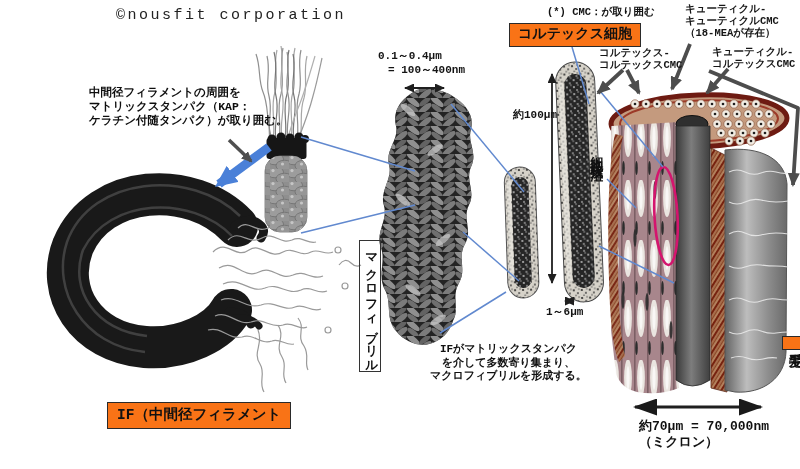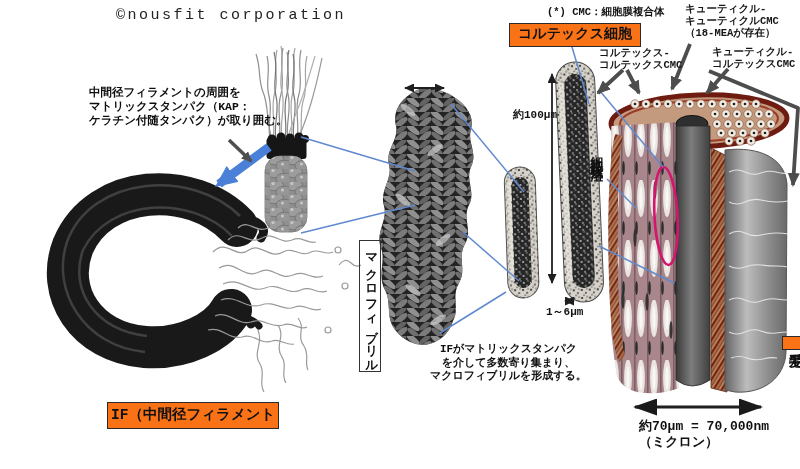--- a/index.html
+++ b/index.html
@@ -20,21 +20,21 @@
   #cortex-box{left:486px;top:23px;padding:2px 8px;font-size:14px;font-weight:700;}
   #ccc-cmc{left:576px;top:47px;}
   #cucu-cmc{left:662px;top:3px;}
   #cuco-cmc{left:689px;top:46px;}
   #cell-len{left:490px;top:109px;}
   #nucleus{left:564px;top:146px;font-size:13px;letter-spacing:3px;font-weight:600;}
   #cell-wid{left:523px;top:306px;}
   #macro-box{left:336px;top:240px;padding:4px 2px;font-size:12.5px;letter-spacing:1px;
              border:1px solid #333;font-weight:600;}
   #macro-note{left:407px;top:343px;font-size:11px;font-weight:600;line-height:13.5px;text-align:center;}
-  #if-box{left:84px;top:402px;padding:3px 3px;font-size:14.5px;font-weight:700;line-height:19px;}
+  #if-box{left:84px;top:402px;padding:3px 9px;font-size:14.5px;font-weight:700;line-height:19px;}
   #if-note{left:77px;top:451px;font-size:10.5px;font-weight:600;}
   #hair-box{left:759px;top:336px;padding:4px 3px;font-size:14px;font-weight:700;letter-spacing:2px;}
   #hair-wid{left:616px;top:419px;font-size:13px;font-weight:700;line-height:16px;}
 </style>
 </head>
 <body>
 
 <div id="stage">
 
 <svg id="art" viewBox="0 0 800 469">
@@ -297,22 +297,26 @@
 </svg>
 
 <div class="lbl" id="copyright">©nousfit corporation</div>
 
 <div class="lbl note" id="matrix-note">
   <div>中間径フィラメントの周囲を</div>
   <div>マトリックスタンパク（KAP：</div>
   <div>ケラチン付随タンパク）が取り囲む。</div>
 </div>
 
-
-<div class="lbl" id="cmc-note">(*) CMC：細胞膜複合体</div>
+<div class="lbl meas" id="if-diam">
+  <div>0.1～0.4μm</div>
+  <div class="l2">= 100～400nm</div>
+</div>
+
+<div class="lbl" id="cmc-note">(*) CMC：が取り囲む</div>
 
 <div class="lbl boxed" id="cortex-box">コルテックス細胞</div>
 
 <div class="lbl smlbl" id="ccc-cmc">
   <div>コルテックス-</div>
   <div>コルテックスCMC</div>
 </div>
 
 <div class="lbl smlbl" id="cucu-cmc">
   <div>キューティクル-</div>

